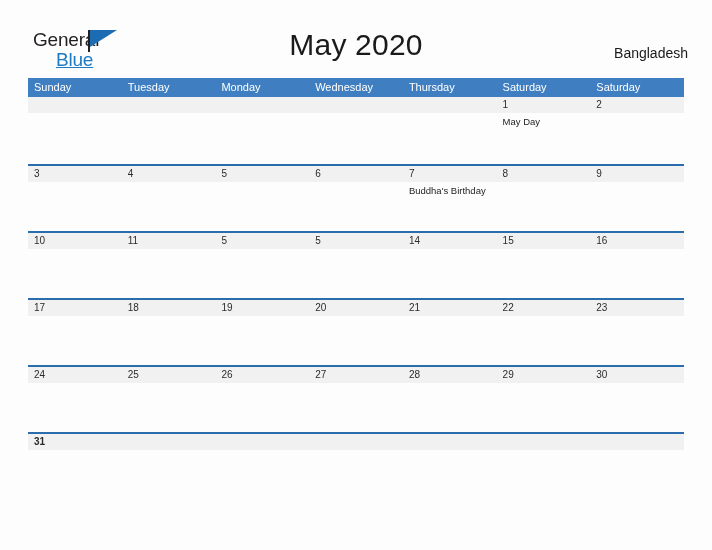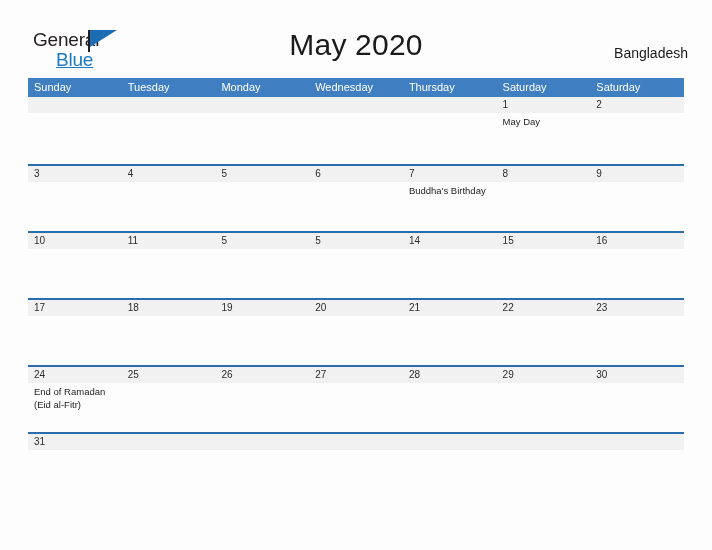--- a/index.html
+++ b/index.html
@@ -129,21 +129,21 @@
     overflow: hidden;
   }
 
   .week-row {
     width: 656px;
     height: 67px;
     border-top: 2px solid #2b6cad;
     position: relative;
   }
   .week-row.first { border-top: none; }
-  .week-row.last { height: 33px; }
+  .week-row.last { height: 33px; font-weight: bold; }
 
   .day-strip {
     display: flex;
     width: 656px;
     height: 16px;
     background: #f1f1f1;
   }
   .day-num {
     flex: 1 1 0;
     min-width: 0;
@@ -298,32 +298,20 @@
         <div class="week-row">
           <div class="day-strip">
             <div class="day-num">24</div>
             <div class="day-num">25</div>
             <div class="day-num">26</div>
             <div class="day-num">27</div>
             <div class="day-num">28</div>
             <div class="day-num">29</div>
             <div class="day-num">30</div>
           </div>
-          <div class="event-strip">
-            <div class="event-cell">
-              <div class="event-line">End of Ramadan</div>
-              <div class="event-line">(Eid al-Fitr)</div>
-            </div>
-            <div class="event-cell"></div>
-            <div class="event-cell"></div>
-            <div class="event-cell"></div>
-            <div class="event-cell"></div>
-            <div class="event-cell"></div>
-            <div class="event-cell"></div>
-          </div>
         </div>
         <div class="week-row last">
           <div class="day-strip">
             <div class="day-num">31</div>
             <div class="day-num"></div>
             <div class="day-num"></div>
             <div class="day-num"></div>
             <div class="day-num"></div>
             <div class="day-num"></div>
             <div class="day-num"></div>

